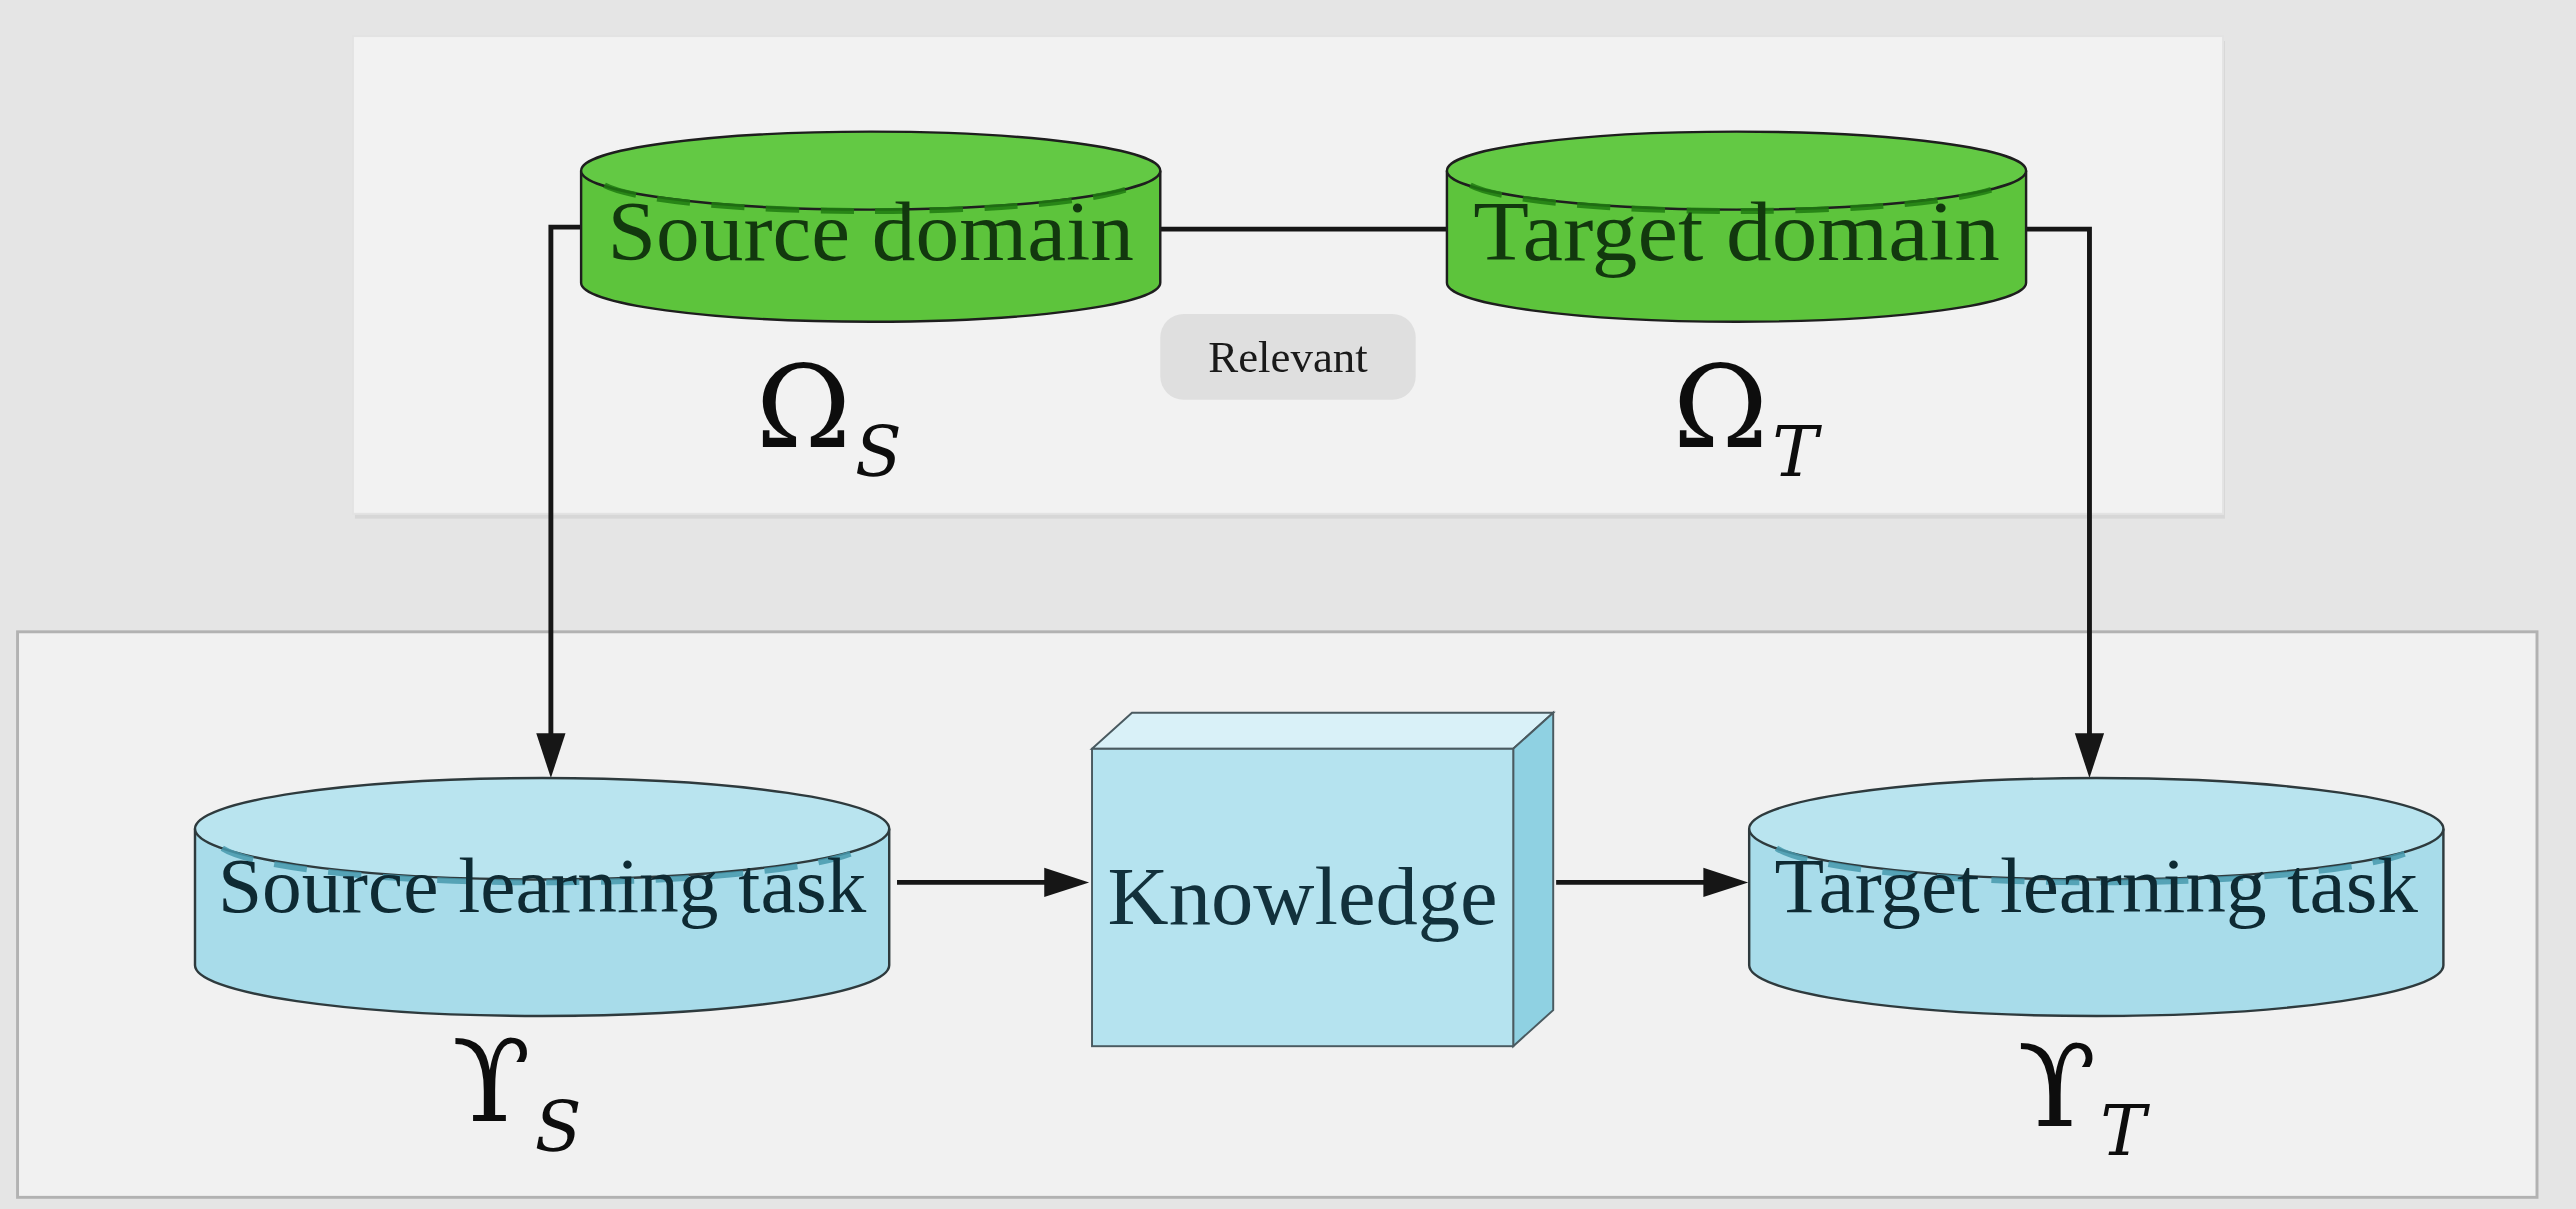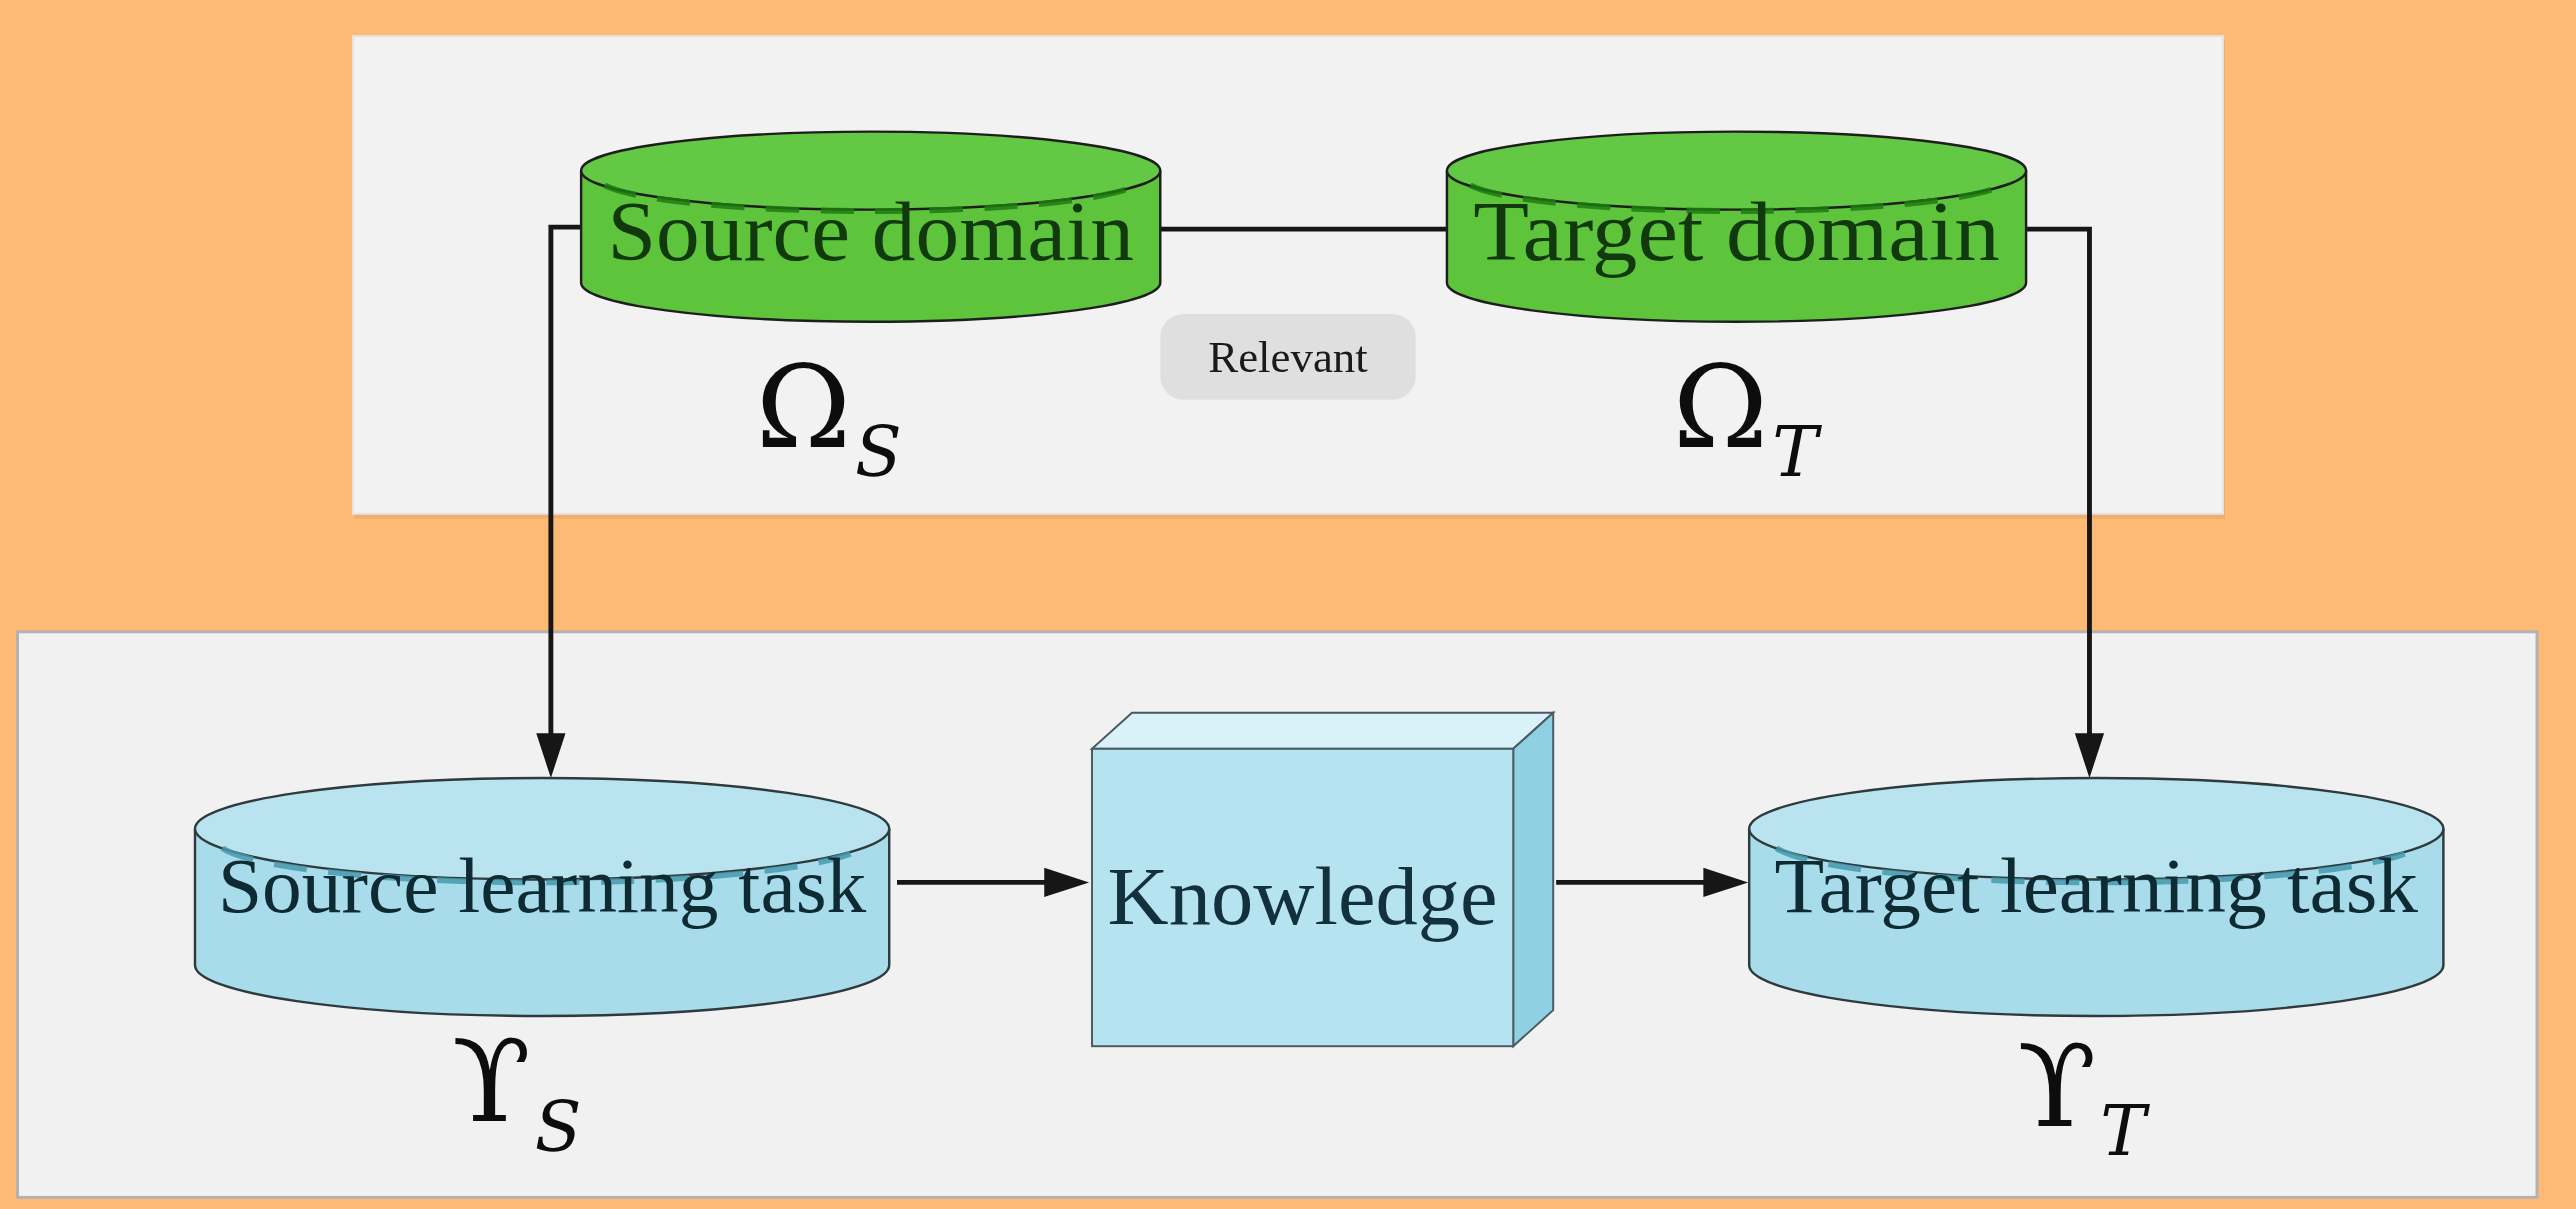--- a/index.html
+++ b/index.html
@@ -1,16 +1,16 @@
 <!DOCTYPE html>
 <html><head>
 <meta charset="utf-8">
 <style>
   html,body{margin:0;padding:0;background:#ffffff;}
-  .stage{position:relative;width:2576px;height:1210px;background:#fdba74;overflow:hidden;}
+  .stage{position:relative;width:2576px;height:1210px;background:#e5e5e5;overflow:hidden;}
   svg{display:block;}
   text{font-family:"Liberation Serif","DejaVu Serif",serif;}
   .domain-text{font-size:86px;fill:#12380e;}
   .task-text{font-size:80px;fill:#0e2a33;}
   .knowledge-text{font-size:84px;fill:#12313c;}
   .pill-text{font-size:46px;fill:#1a1a1a;}
   .sym{font-family:"DejaVu Serif","DejaVu Sans",serif;font-size:118px;fill:#0d0d0d;}
   .sym-sub{font-family:"DejaVu Serif","DejaVu Sans",serif;font-size:70px;font-style:italic;fill:#0d0d0d;}
   .edge{stroke:#161616;stroke-width:5;fill:none;stroke-linejoin:miter;}
   .head{fill:#161616;stroke:none;}

